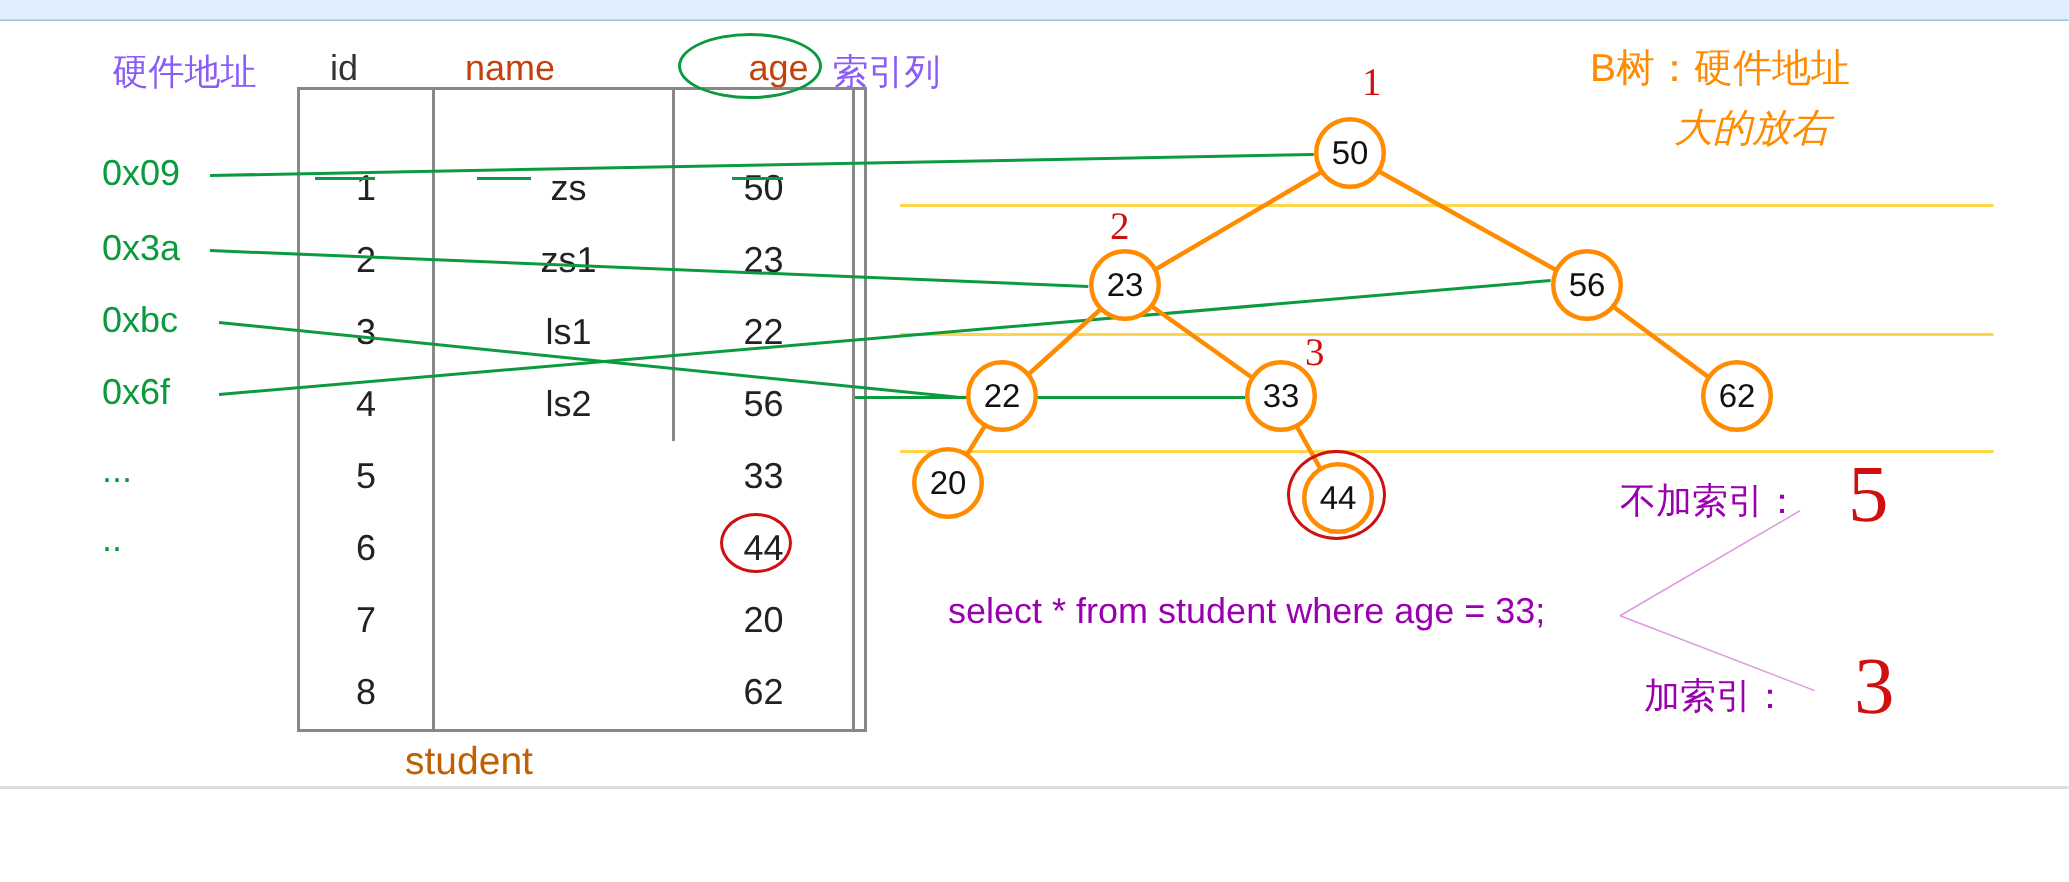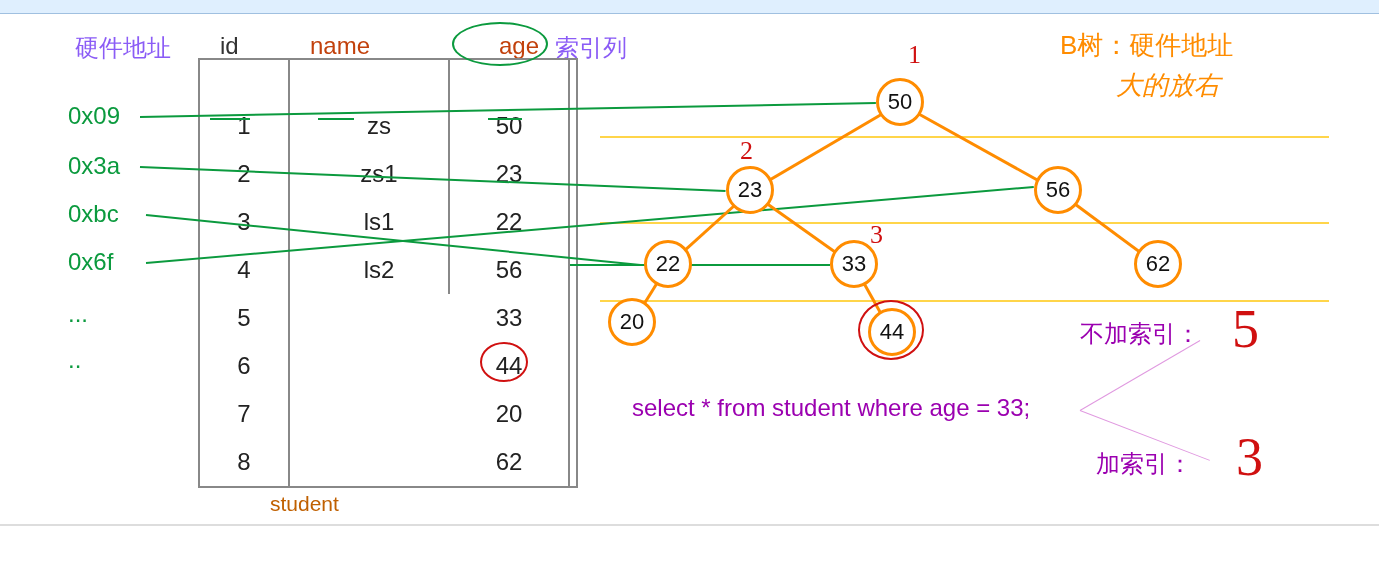--- a/index.html
+++ b/index.html
@@ -133,21 +133,21 @@
       position: absolute;
       border-radius: 50%;
       border: 2px solid #0b9a3e;
       z-index: 10;
     }
     #age-circ { left: 452px; top: 22px; width: 96px; height: 44px; }
     #circ44 { left: 480px; top: 342px; width: 48px; height: 40px; border-color:#d01010; border-radius:50%; }
     #circ44tree { left: 858px; top: 300px; width: 66px; height: 60px; border-color:#d01010; border-radius:50%; }
 
     
-    #tname { position:absolute; left: 270px; top: 492px; font-size: 21px; color:#c06000; }
+    #tname { position:absolute; left: 270px; top: 492px; font-size: 26px; color:#c06000; }
     #query { position:absolute; left: 632px; top: 394px; font-size: 24px; color:#9b00b0; }
     #noidx { position:absolute; left: 1080px; top: 318px; font-size: 24px; color:#9b00b0; }
     #withidx { position:absolute; left: 1096px; top: 448px; font-size: 24px; color:#9b00b0; }
     #num5 { position:absolute; left: 1232px; top: 298px; font-size: 54px; } 
     #num3 { position:absolute; left: 1236px; top: 426px; font-size: 54px; }
 
     .red-anno {
       position: absolute;
       font-size: 26px;
       color: #d01010;

